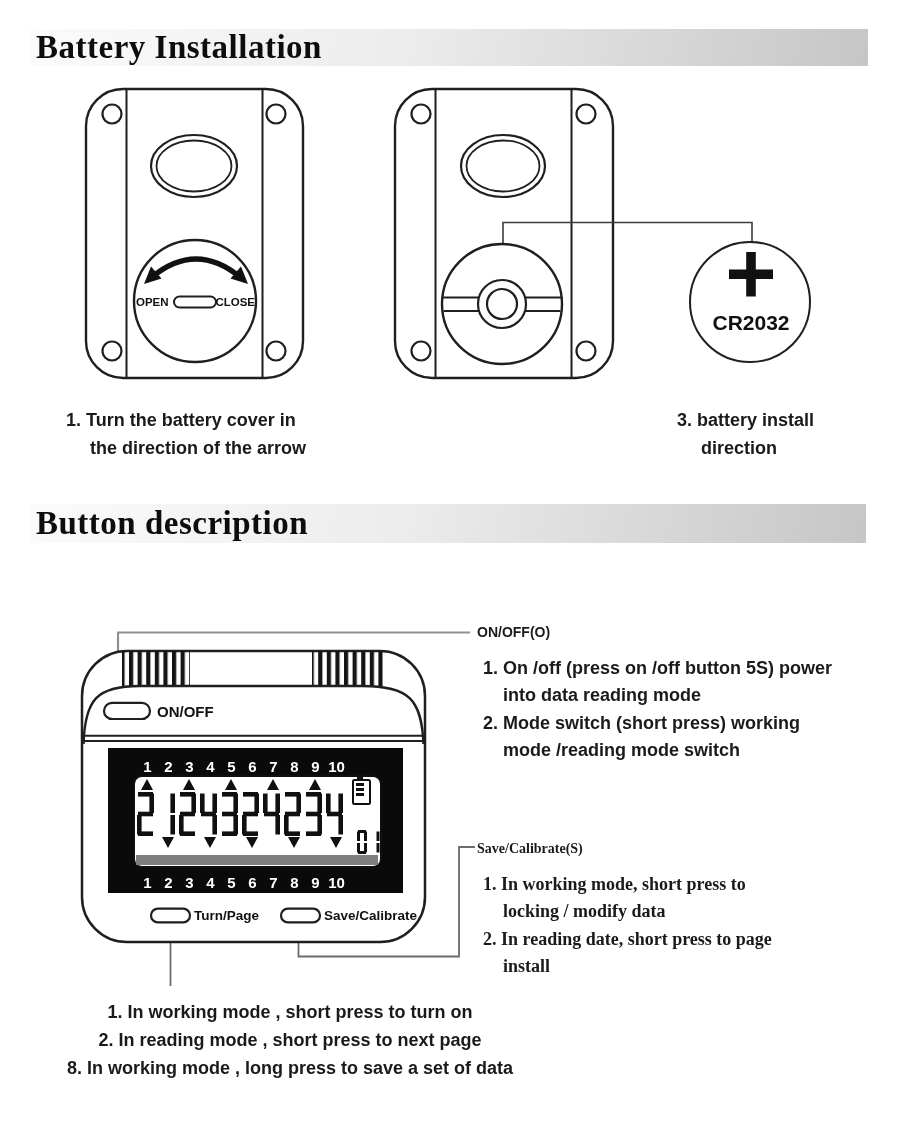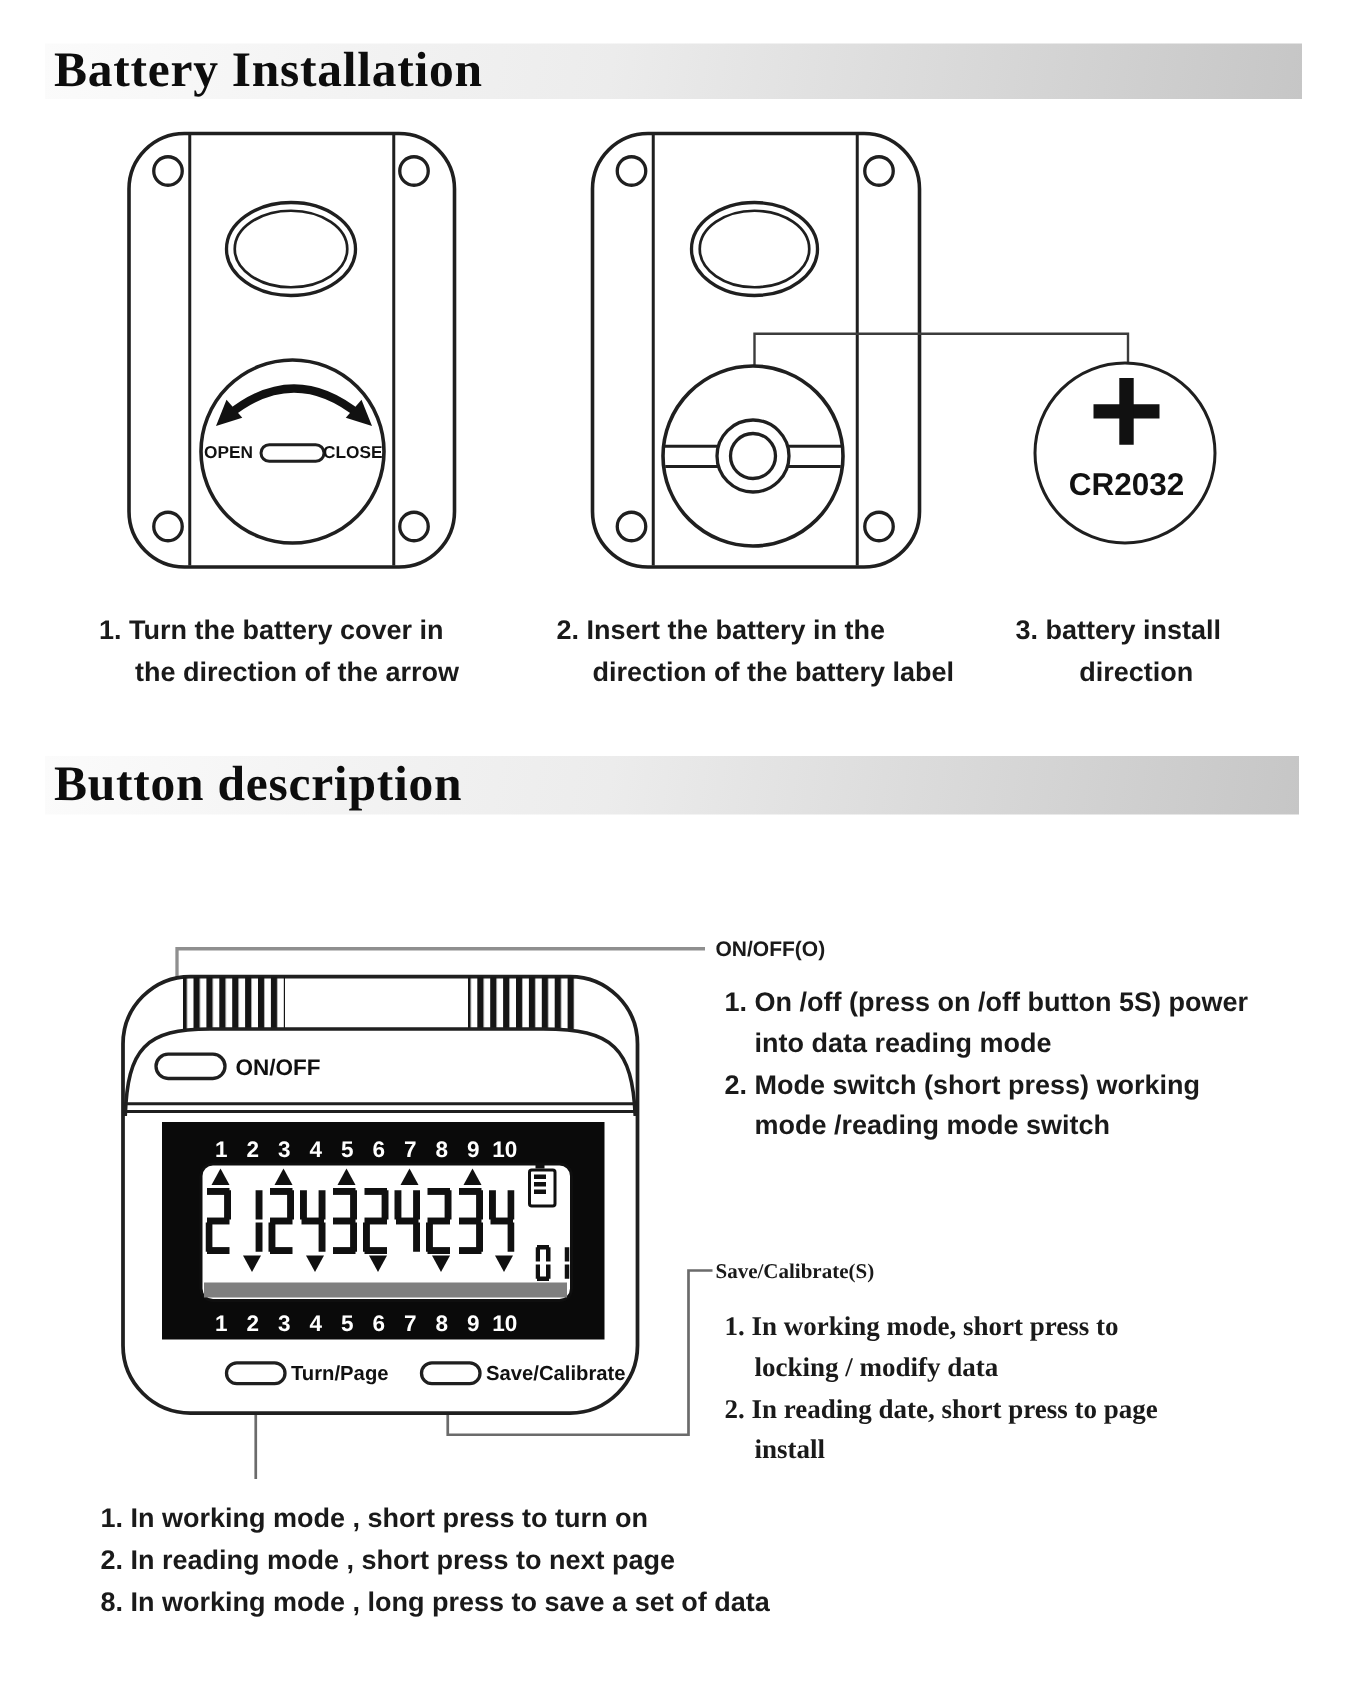--- a/index.html
+++ b/index.html
@@ -5,21 +5,21 @@
   html,body{margin:0;padding:0;background:#ffffff;}
   .page{position:relative;width:900px;height:1127px;background:#ffffff;overflow:hidden;
         font-family:"Liberation Sans",sans-serif;color:#1a1a1a;}
   .hbar{position:absolute;display:flex;align-items:center;
         background:linear-gradient(100deg,#fbfbfb 0%,#ececec 45%,#c6c6c6 100%);}
   .htitle{font-family:"Liberation Serif",serif;font-weight:bold;font-size:33px;
           color:#0d0d0d;padding-left:6px;letter-spacing:0.5px;white-space:nowrap;}
   .fig{position:absolute;}
   .outline{fill:#ffffff;stroke:#1f1f1f;}
   .cap{position:absolute;font-size:18px;font-weight:bold;line-height:28px;white-space:nowrap;}
-  .cap .ind{padding-left:24px;text-align:center;}
+  .cap .ind{padding-left:24px;}
   .txtblock{position:absolute;font-size:18px;font-weight:bold;white-space:nowrap;}
   .txtblock .hd{font-size:14px;line-height:26px;}
   .txtblock .lns{margin-left:6px;margin-top:10px;}
   .txtblock .ln{line-height:27.4px;}
   .txtblock .ln.ind{padding-left:20px;}
   .panel{position:absolute;left:108px;top:748px;width:295px;height:145px;background:#0a0a0a;}
   .chrow{position:absolute;left:29px;width:260px;height:20px;}
   .chrow span{position:absolute;top:0;width:21px;text-align:center;color:#ffffff;
               font-size:15px;font-weight:bold;line-height:20px;}
   .lcd{position:absolute;left:25px;top:27px;width:245px;height:89px;background:#ffffff;
@@ -97,24 +97,20 @@
         <rect x="729" y="269.5" width="44" height="9.5" fill="#111111"></rect>
         <rect x="746.2" y="252" width="9.6" height="44.5" fill="#111111"></rect>
       </g>
       <text x="751" y="330" font-size="21" text-anchor="middle" font-weight="normal" fill="#2e2e2e">CR2032</text>
     </g>
   </svg>
 
   <div class="cap" style="left:66px;top:406px;">
     <div>1. Turn the battery cover in</div>
     <div class="ind">the direction of the arrow</div>
-  </div>
-  <div class="cap" style="left:371px;top:406px;">
-    <div>2. Insert the battery in the</div>
-    <div class="ind">direction of the battery label</div>
   </div>
   <div class="cap" style="left:677px;top:406px;">
     <div>3. battery install</div>
     <div class="ind">direction</div>
   </div>
 
   <div class="hbar" style="left:30px;top:504px;width:836px;height:39px;">
     <span class="htitle">Button description</span>
   </div>
 
@@ -265,20 +261,20 @@
     <div class="hd">Save/Calibrate(S)</div>
     <div class="lns" style="margin-top:9px;">
       <div class="ln">1. In working mode, short press to</div>
       <div class="ln ind">locking / modify data</div>
       <div class="ln">2. In reading date, short press to page</div>
       <div class="ln ind">install</div>
     </div>
   </div>
 
   <div class="txtblock" style="left:67px;top:986px;">
-    <div class="lns" style="margin-left:0;margin-top:12px;">
+    <div class="lns" style="margin-left:0;margin-top:12px;text-align:center;">
       <div class="ln" style="line-height:28px;">1. In working mode , short press to turn on</div>
       <div class="ln" style="line-height:28px;">2. In reading mode , short press to next page</div>
       <div class="ln" style="line-height:28px;">8. In working mode , long press to save a set of data</div>
     </div>
   </div>
 
 </div>
 
 </body></html>

